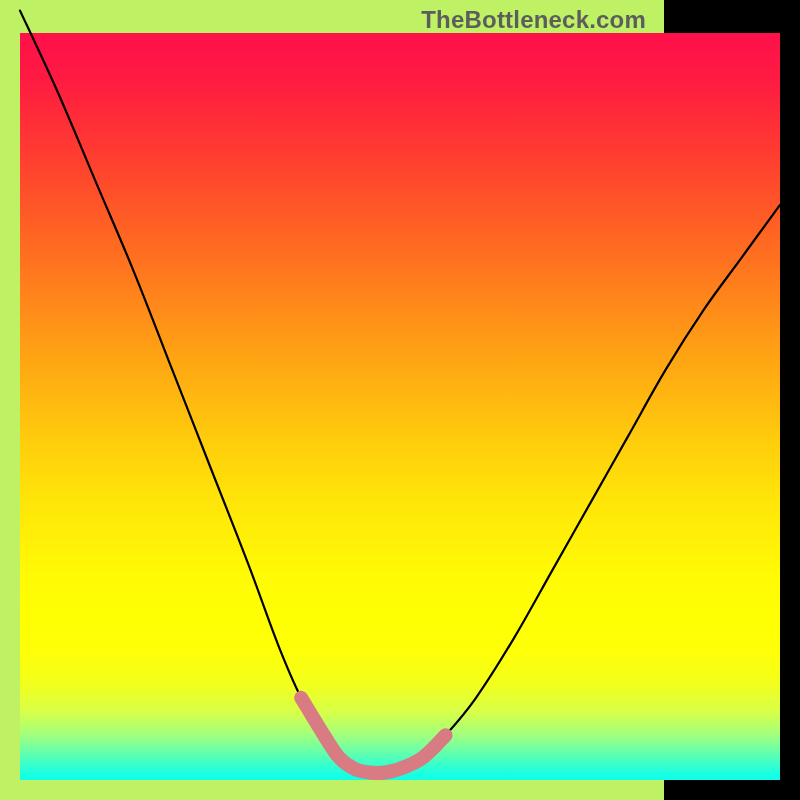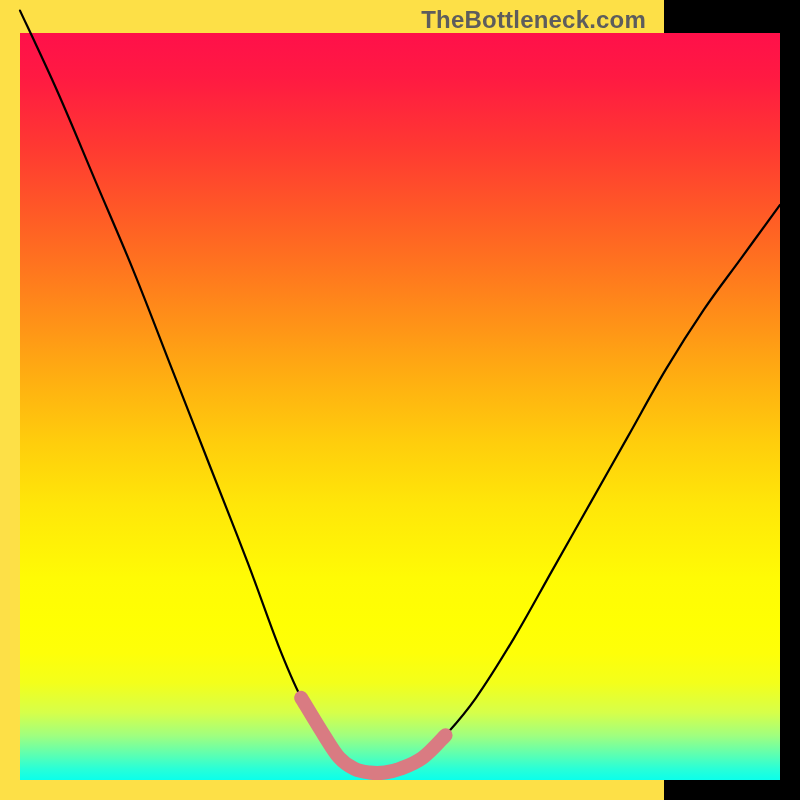--- a/index.html
+++ b/index.html
@@ -1,20 +1,20 @@
 <!DOCTYPE html>
 <html><head>
 <meta charset="utf-8">
 <style>
   * { margin: 0; padding: 0; box-sizing: border-box; }
   html, body { width: 800px; height: 800px; background: #000; overflow: hidden; }
   .outer {
     width: 664px;
     height: 800px;
-    background: #fde047;
+    background: #bef264;
     position: relative;
   }
   .plot-area {
     position: absolute;
     left: 20px;
     top: 33px;
     width: 760px;
     height: 747px;
     background: linear-gradient(to bottom,
       #ff104a 0%,

